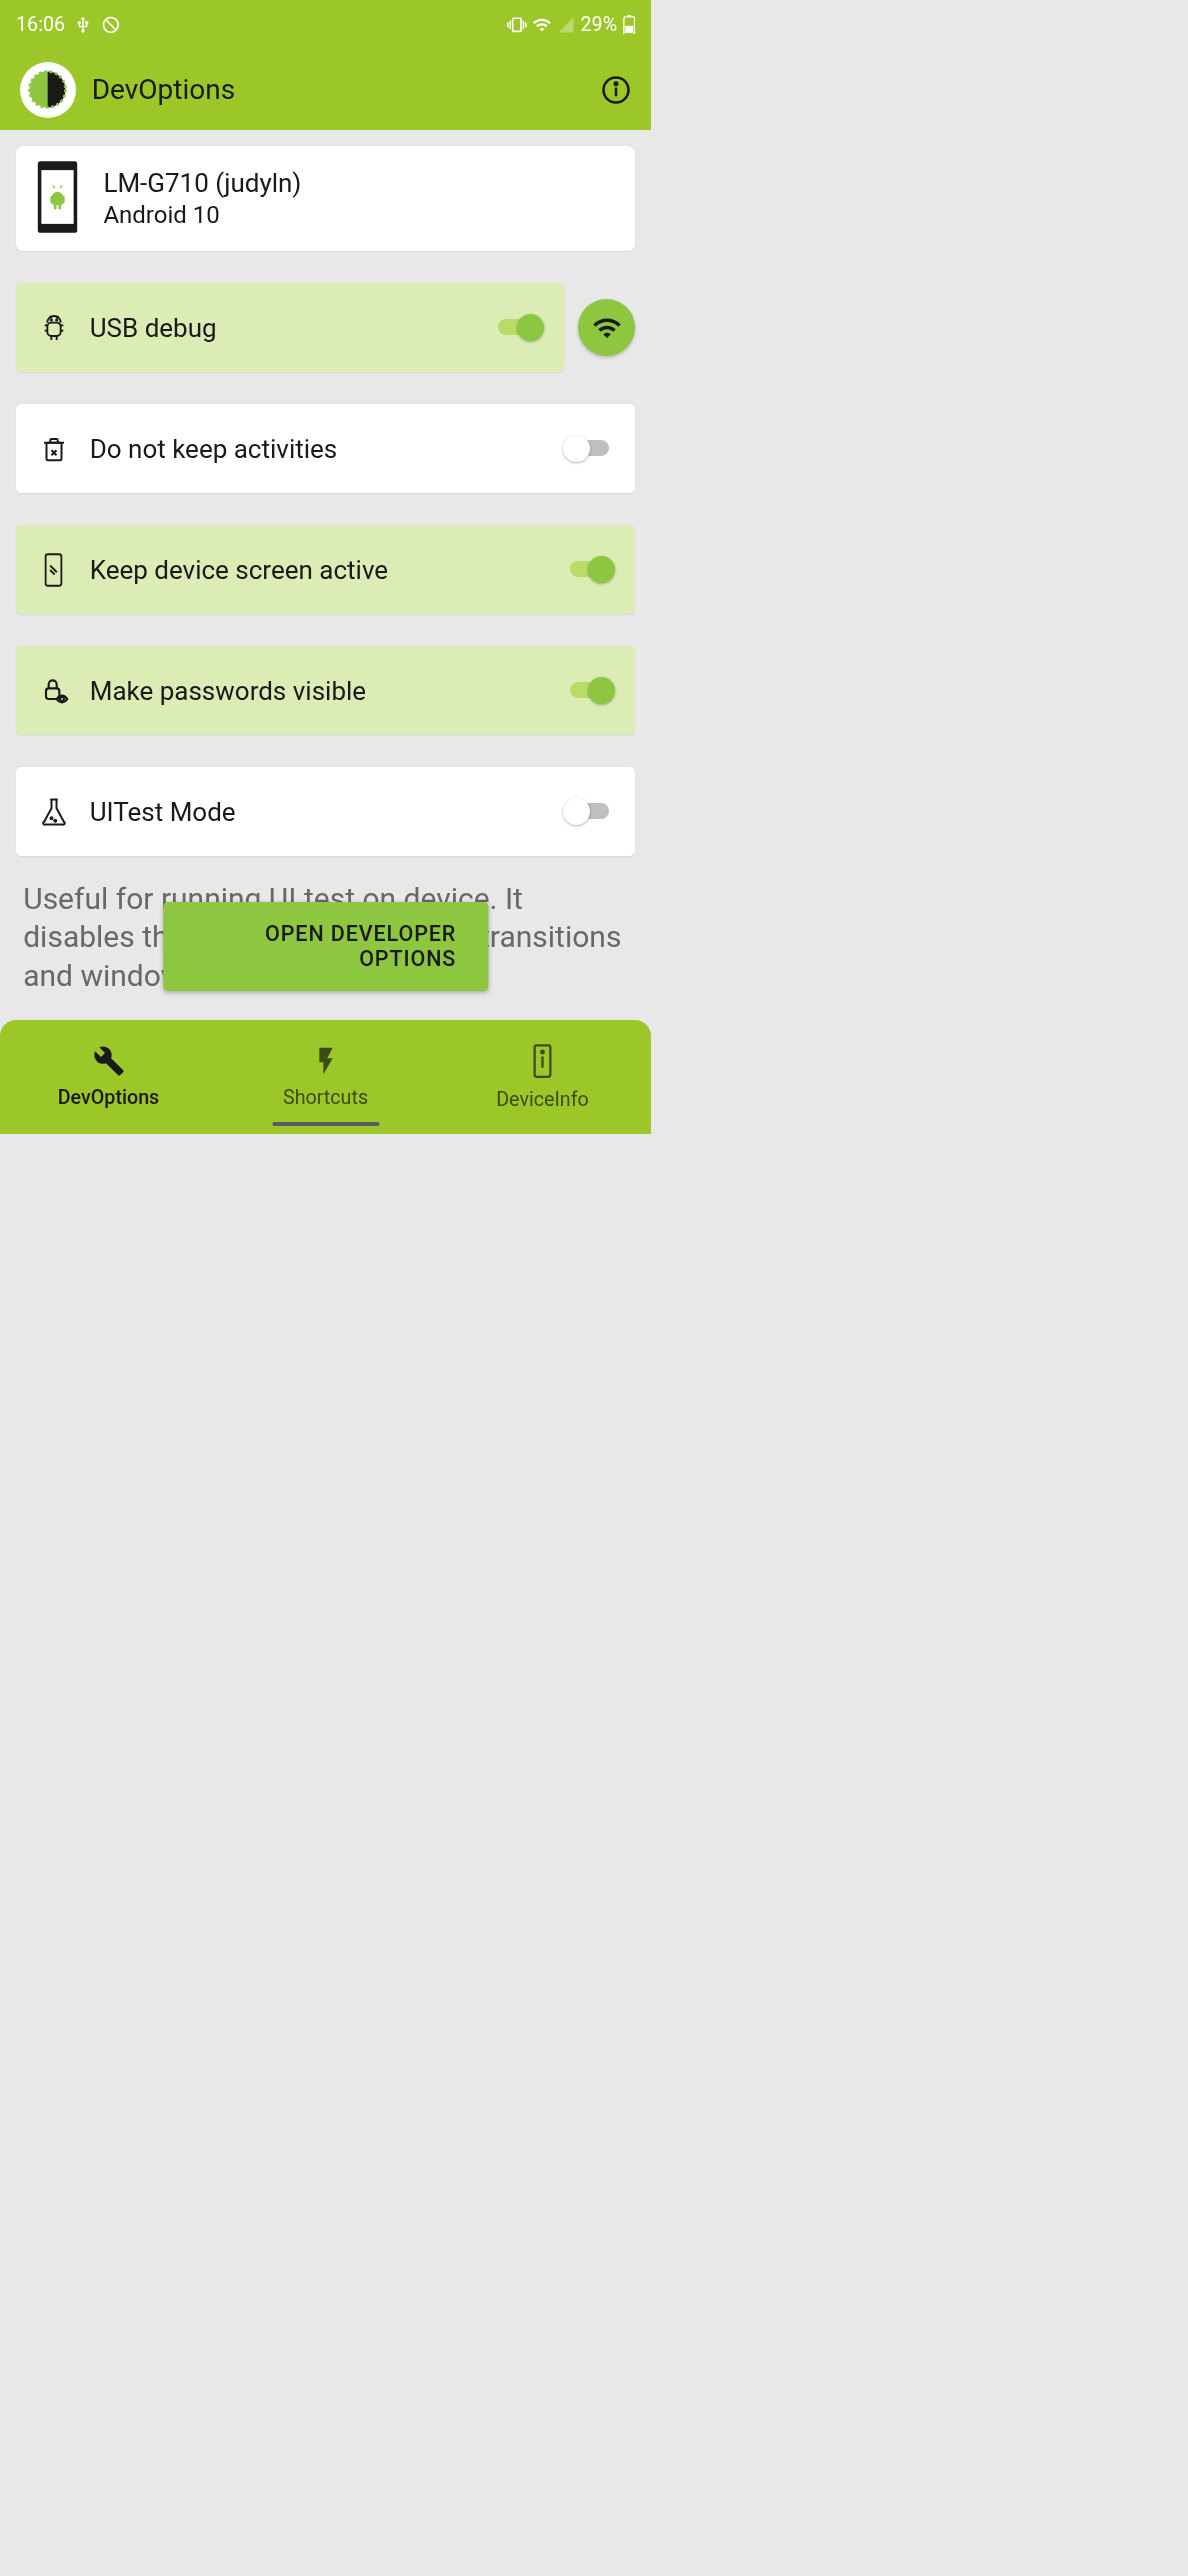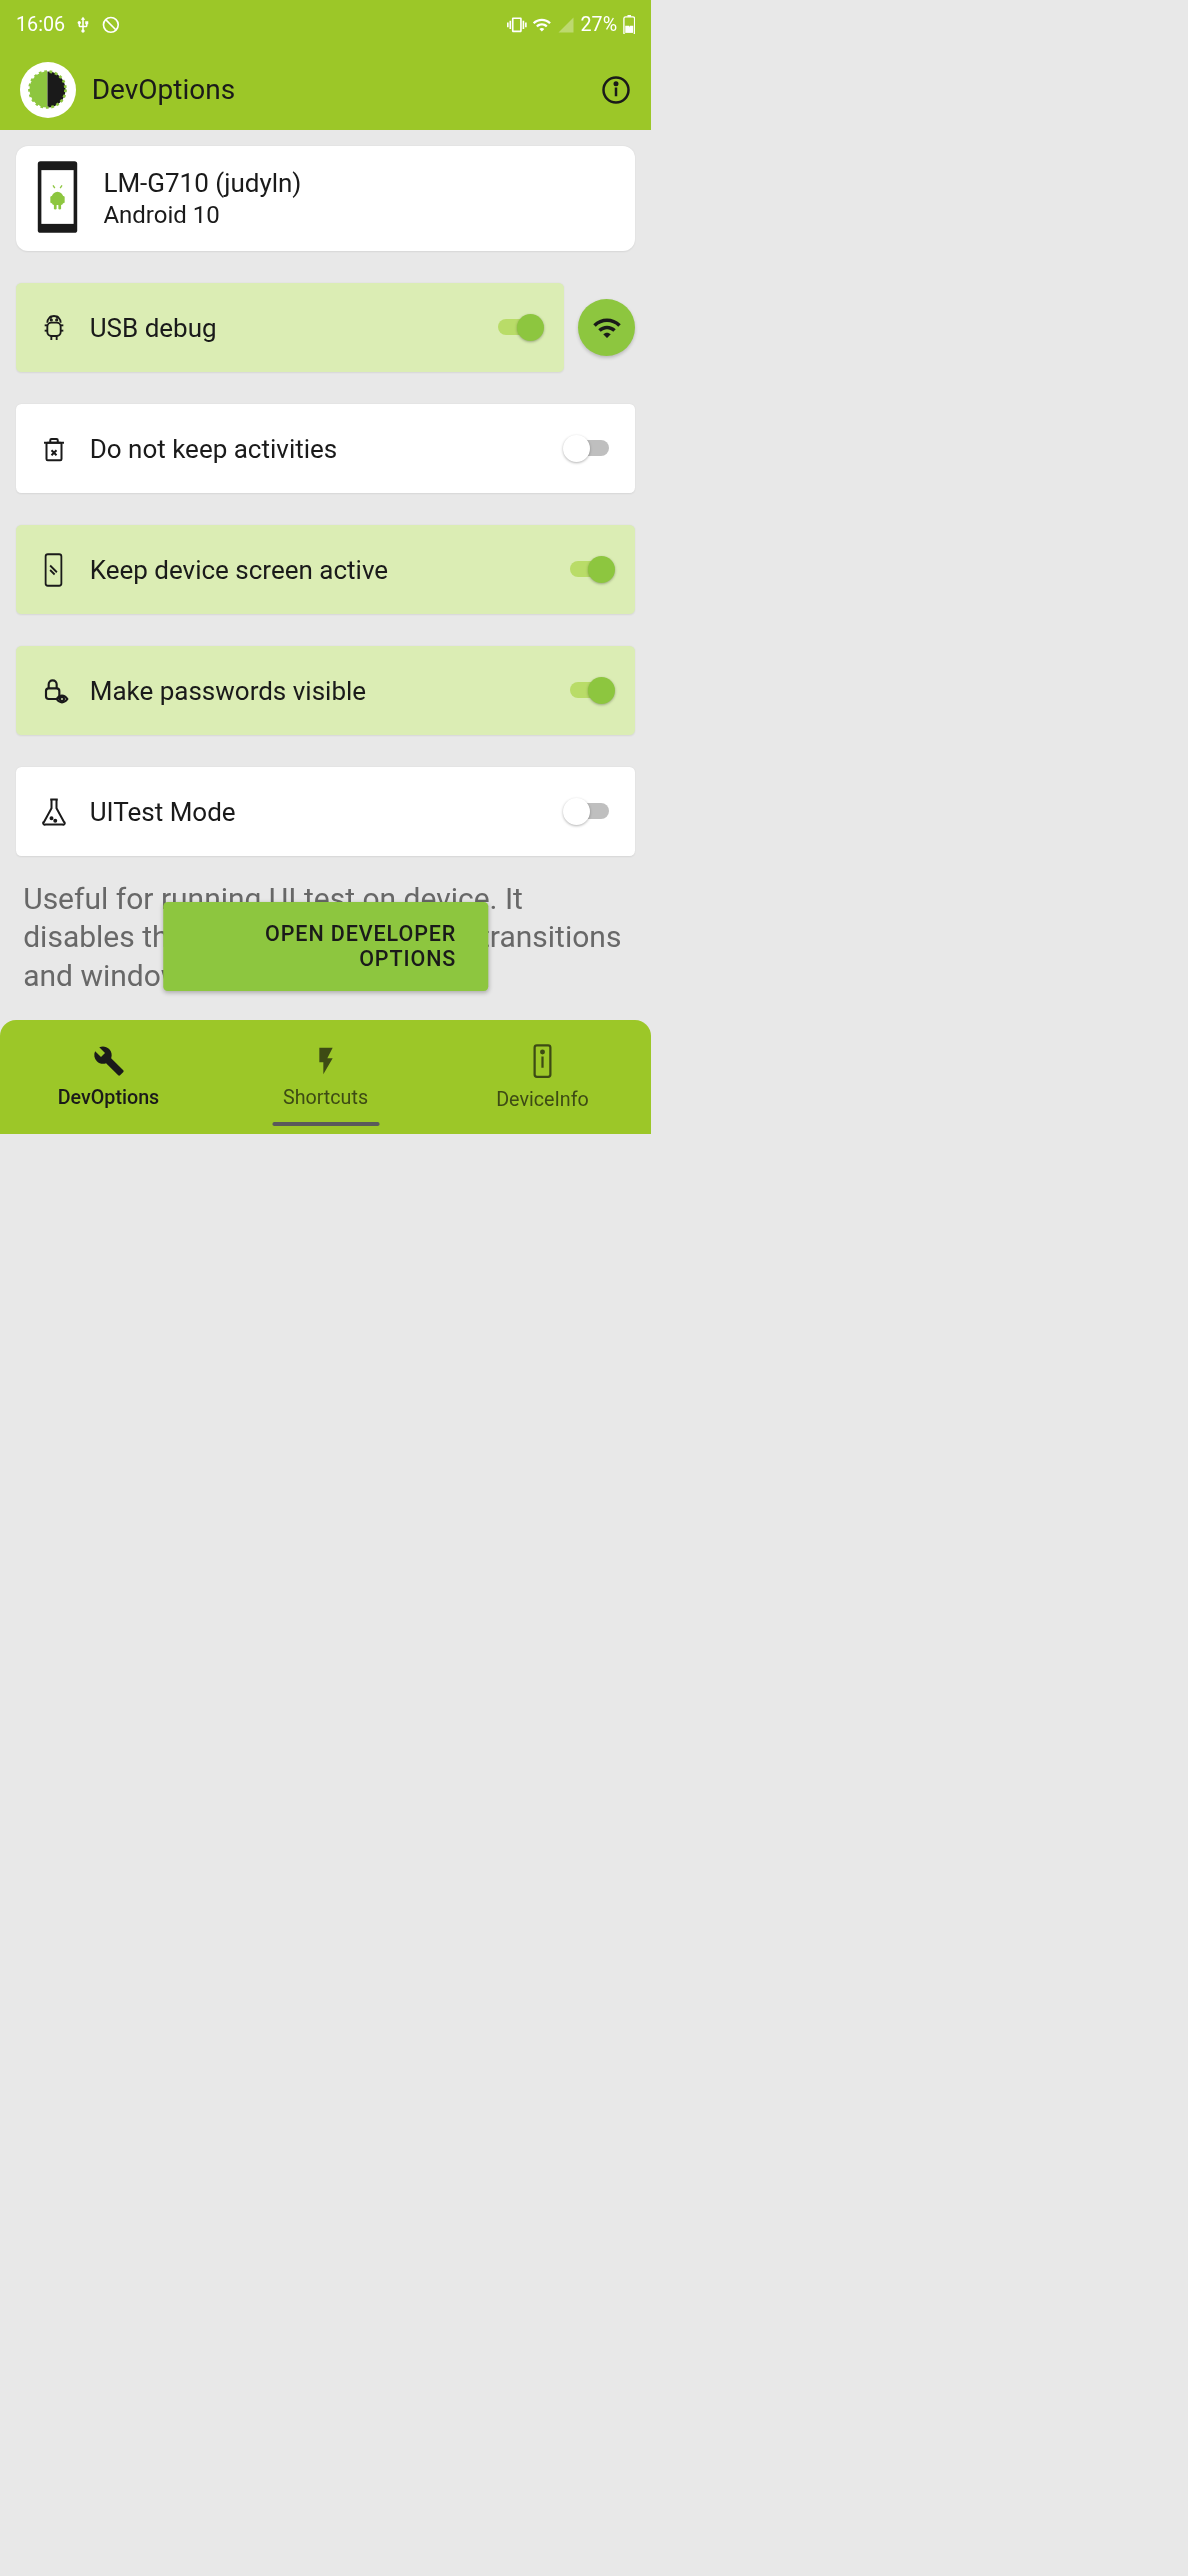--- a/index.html
+++ b/index.html
@@ -37,21 +37,21 @@
     margin-right: 16px;
   }
   .app-title { font-size: 28px; font-weight: 400; color: #1a1a1a; flex: 1; }
   .info-btn { width: 30px; height: 30px; }
 
   .content { padding: 16px; }
 
   
   .device-card {
     background: #ffffff;
-    border-radius: 12px;
+    border-radius: 7px;
     padding: 15px 19.7px;
     display: flex;
     align-items: center;
     box-shadow: 0 0.9px 1.8px rgba(0,0,0,0.08);
     margin-bottom: 32px;
   }
   .device-icon-wrap { width: 48px; margin-right: 19.7px; }
   .device-title { font-size: 26px; color: #1a1a1a; margin-bottom: 3.6px; }
   .device-sub { font-size: 24px; color: #1a1a1a; }
 
@@ -153,21 +153,21 @@
       <span class="status-icon">
         <svg width="19.7" height="19.7" viewBox="0 0 24 24" fill="#ffffff">
             <path d="M1 9l2 2c4.97-4.97 13.03-4.97 18 0l2-2C16.93 2.93 7.08 2.93 1 9zm8 8l3 3 3-3c-1.65-1.66-4.34-1.66-6 0zm-4-4l2 2c2.76-2.76 7.24-2.76 10 0l2-2C15.14 9.14 8.87 9.14 5 13z"></path>
           </svg>
       </span>
       <span class="status-icon" style="opacity:0.55">
         <svg width="18" height="18" viewBox="0 0 24 24" fill="#ffffff">
             <path d="M2 22h20V2z" opacity="0.6"></path>
           </svg>
       </span>
-      <span>27%</span>
+      <span>29%</span>
       <span class="status-icon">
         <svg width="12.5" height="19.7" viewBox="0 0 14 22" fill="#ffffff">
             <rect x="1" y="2" width="12" height="20" rx="2" fill="none" stroke="#ffffff" stroke-width="1.5"></rect>
             <rect x="5" y="0" width="4" height="2" fill="#ffffff"></rect>
             <rect x="2.5" y="12" width="9" height="8" fill="#ffffff"></rect>
             <path d="M7 6l-2 5h2v3l2-5H7z" fill="#9cc728"></path>
           </svg>
       </span>
     </div>
   </div>

